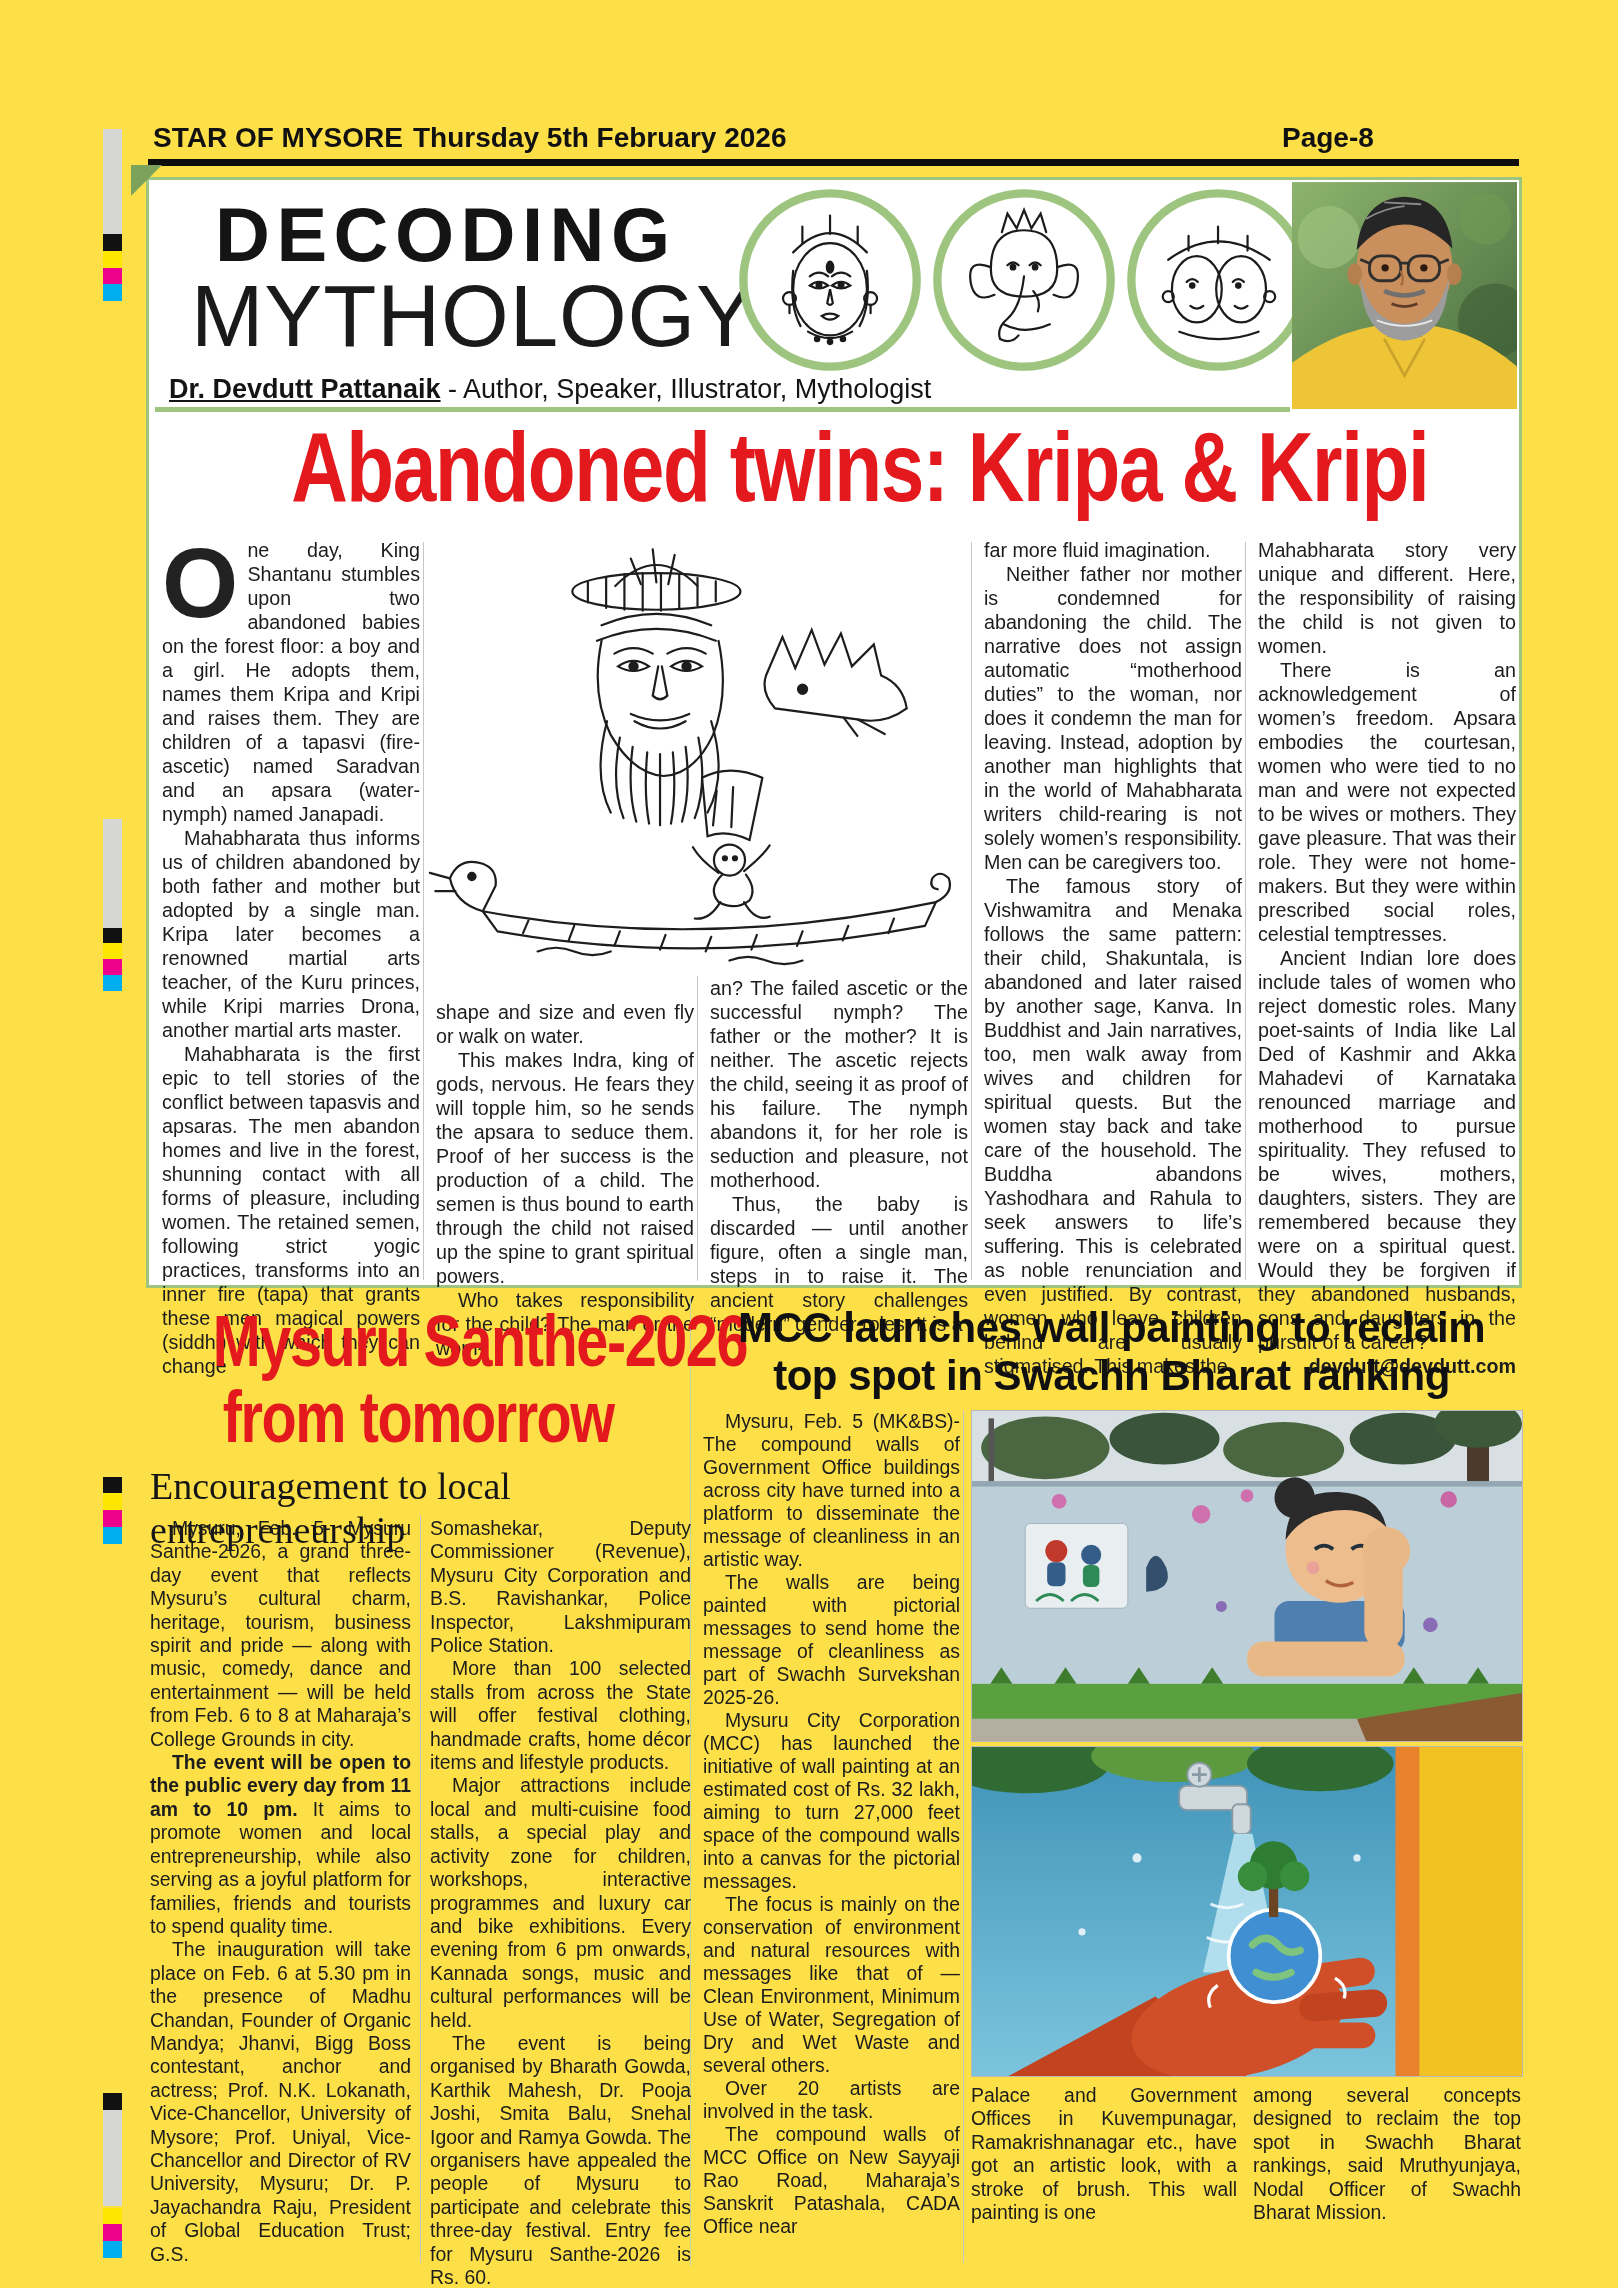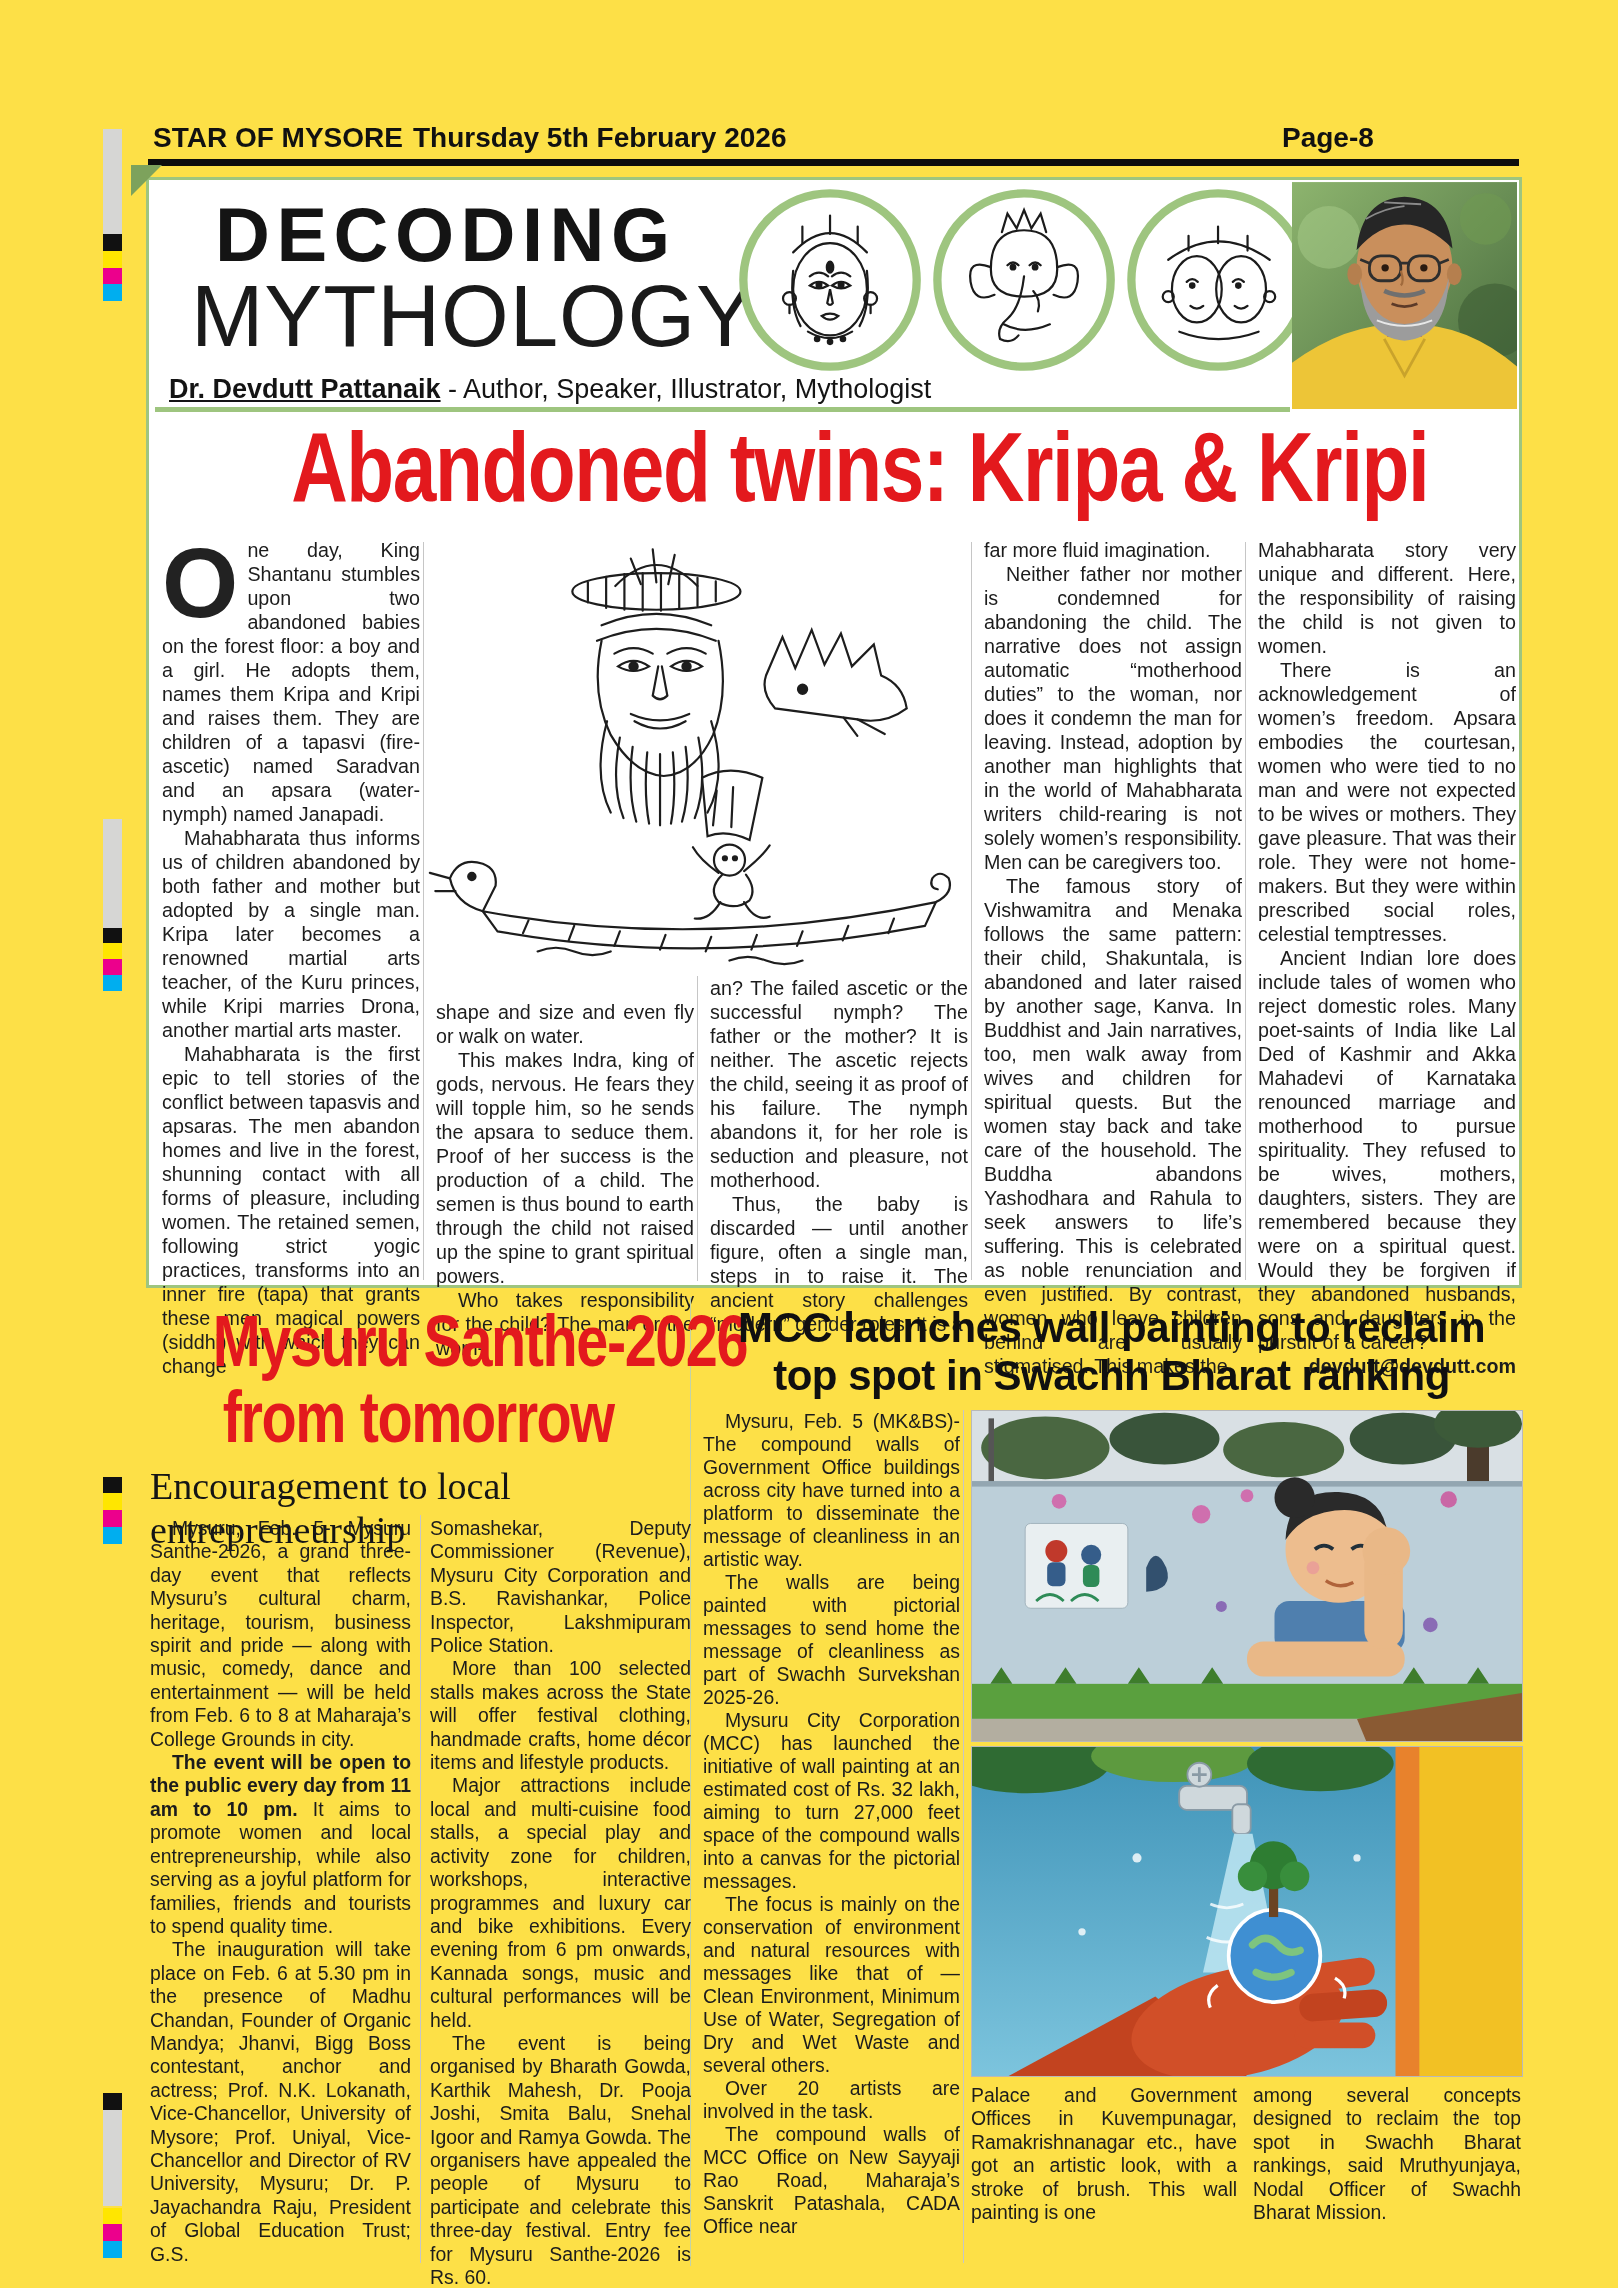--- a/index.html
+++ b/index.html
@@ -263,21 +263,21 @@
     <div class="abs serif-sub" style="left:150px;top:1464px;width:540px;">Encouragement to local entrepreneurship</div>
 
     <div class="abs jtext" style="left:150px;top:1517px;width:261px;font-size:19.4px;line-height:23.4px;">
       <p>Mysuru, Feb. 5- Mysuru Santhe-2026, a grand three-day event that reflects Mysuru’s cultural charm, heritage, tourism, business spirit and pride — along with music, comedy, dance and entertainment — will be held from Feb. 6 to 8 at Maharaja’s College Grounds in city.</p>
       <p><b>The event will be open to the public every day from 11 am to 10 pm.</b><span> It aims to promote women and local entrepreneurship, while also serving as a joyful platform for families, friends and tourists to spend quality time.</span></p>
       <p>The inauguration will take place on Feb. 6 at 5.30 pm in the presence of Madhu Chandan, Founder of Organic Mandya; Jhanvi, Bigg Boss contestant, anchor and actress; Prof. N.K. Lokanath, Vice-Chancellor, University of Mysore; Prof. Uniyal, Vice-Chancellor and Director of RV University, Mysuru; Dr. P. Jayachandra Raju, President of Global Education Trust; G.S.</p>
     </div>
 
     <div class="abs jtext" style="left:430px;top:1517px;width:261px;font-size:19.4px;line-height:23.4px;">
       <p class="noindent">Somashekar, Deputy Commissioner (Revenue), Mysuru City Corporation and B.S. Ravishankar, Police Inspector, Lakshmipuram Police Station.</p>
-      <p>More than 100 selected stalls makes across the State will offer festival clothing, handmade crafts, home décor items and lifestyle products.</p>
+      <p>More than 100 selected stalls from across the State will offer festival clothing, handmade crafts, home décor items and lifestyle products.</p>
       <p>Major attractions include local and multi-cuisine food stalls, a special play and activity zone for children, workshops, interactive programmes and luxury car and bike exhibitions. Every evening from 6 pm onwards, Kannada songs, music and cultural performances will be held.</p>
       <p>The event is being organised by Bharath Gowda, Karthik Mahesh, Dr. Pooja Joshi, Smita Balu, Snehal Igoor and Ramya Gowda. The organisers have appealed the people of Mysuru to participate and celebrate this three-day festival. Entry fee for Mysuru Santhe-2026 is Rs. 60.</p>
     </div>
   </section>
 
   <section>
     <div class="abs mcc-head" style="left:700px;top:1305px;width:823px;">MCC launches wall painting to reclaim</div>
     <div class="abs mcc-head" style="left:700px;top:1353px;width:823px;">top spot in Swachh Bharat ranking</div>
 
     <div class="abs jtext" style="left:703px;top:1410px;width:257px;font-size:19.4px;line-height:23px;">

